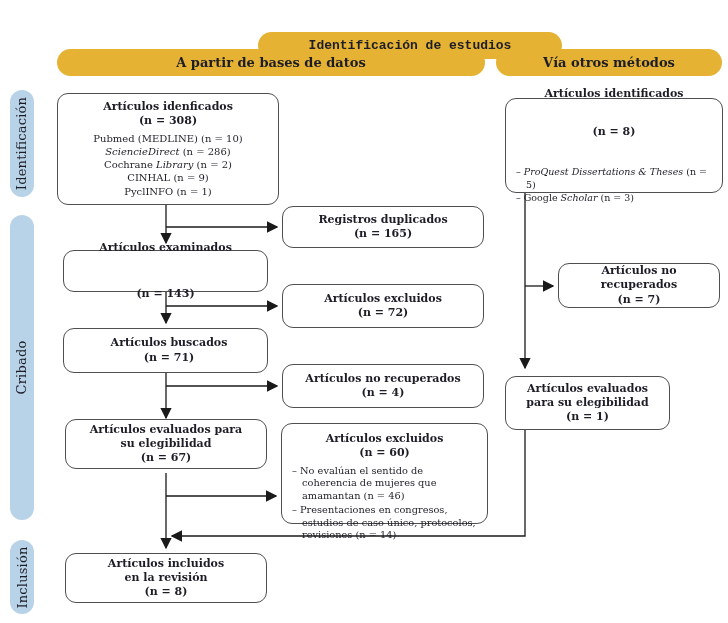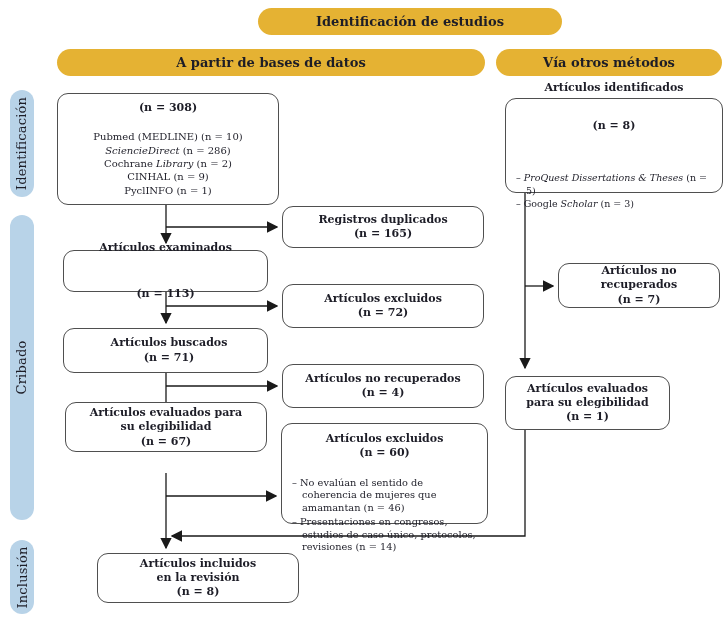--- a/index.html
+++ b/index.html
@@ -28,21 +28,21 @@
   .side-pill .rot{
     transform:rotate(-90deg);white-space:nowrap;font-size:13px;letter-spacing:.2px;
   }
   .box{
     position:absolute;background:#ffffff;border:1.2px solid var(--box-border);
     border-radius:11px;display:flex;flex-direction:column;align-items:center;
     justify-content:center;text-align:center;z-index:3;box-sizing:border-box;
     padding:3px 6px;
   }
   .box-title,.box-count{font-weight:bold;font-size:11px;line-height:1.3;}
-  .box-list{font-size:10px;line-height:1.33;margin-top:15px;}
+  .box-list{font-size:10px;line-height:1.33;margin-top:3px;}
   .box-list.left{align-self:stretch;text-align:left;padding:0 4px;}
   .box-list.left .line,.box-list.left .reason{padding-left:10px;text-indent:-10px;}
   .box-list .reason{font-size:9.8px;line-height:1.3;margin-top:1px;}
   .r1-list{font-size:9.5px;}
 </style>
 </head>
 <body>
 
 <div class="canvas">
 
@@ -60,68 +60,69 @@
       <line x1="166" y1="227" x2="277" y2="227" marker-end="url(#ah)"></line>
       <line x1="166" y1="306" x2="277" y2="306" marker-end="url(#ah)"></line>
       <line x1="166" y1="386" x2="277" y2="386" marker-end="url(#ah)"></line>
       <line x1="166" y1="496" x2="276" y2="496" marker-end="url(#ah)"></line>
       <line x1="525" y1="193" x2="525" y2="368" marker-end="url(#ah)"></line>
       <line x1="525" y1="286" x2="553" y2="286" marker-end="url(#ah)"></line>
       <path d="M525,427 L525,536 L172,536" marker-end="url(#ah)"></path>
     </g>
   </svg>
 
-  <div class="pill" style="left:258px;top:8px;width:304px;height:27px;">
+  <div class="pill" style="left:258px;top:32px;width:304px;height:27px;font-family:Liberation Mono, monospace;">
     <span>Identificación de estudios</span>
   </div>
   <div class="pill" style="left:57px;top:49px;width:428px;height:27px;">
     <span>A partir de bases de datos</span>
   </div>
   <div class="pill" style="left:496px;top:49px;width:226px;height:27px;">
     <span>Vía otros métodos</span>
   </div>
 
   <div class="side-pill" style="top:90px;height:107px;">
     <span class="rot">Identificación</span>
   </div>
   <div class="side-pill" style="top:215px;height:305px;">
     <span class="rot">Cribado</span>
   </div>
   <div class="side-pill" style="top:540px;height:74px;">
     <span class="rot">Inclusión</span>
   </div>
 
   <div class="box" style="left:57px;top:93px;width:222px;height:112px;">
+    <div class="box-title">Artículos idenficados</div>
     <div class="box-count">(n = 308)</div>
     <div class="box-list">
       <div class="line"><span>Pubmed (MEDLINE) (n = 10)</span><i></i><span></span></div>
       <div class="line"><span></span><i>SciencieDirect</i><span> (n = 286)</span></div>
       <div class="line"><span>Cochrane </span><i>Library</i><span> (n = 2)</span></div>
       <div class="line"><span>CINHAL (n = 9)</span><i></i><span></span></div>
       <div class="line"><span>PyclINFO (n = 1)</span><i></i><span></span></div>
     </div>
   </div>
 
   <div class="box" style="left:63px;top:250px;width:205px;height:42px;gap:32px;">
     <div class="box-title">Artículos examinados</div>
-    <div class="box-count">(n = 113)</div>
+    <div class="box-count">(n = 143)</div>
   </div>
 
   <div class="box" style="left:63px;top:328px;width:205px;height:45px;padding-left:13px;">
     <div class="box-title">Artículos buscados</div>
     <div class="box-count">(n = 71)</div>
   </div>
 
-  <div class="box" style="left:65px;top:402px;width:202px;height:50px;justify-content:space-between;">
+  <div class="box" style="left:65px;top:419px;width:202px;height:50px;">
     <div class="box-title">Artículos evaluados para</div>
     <div class="box-title">su elegibilidad</div>
     <div class="box-count">(n = 67)</div>
   </div>
 
-  <div class="box" style="left:65px;top:553px;width:202px;height:50px;margin-left:32px;">
+  <div class="box" style="left:65px;top:553px;width:202px;height:50px;">
     <div class="box-title">Artículos incluidos</div>
     <div class="box-title">en la revisión</div>
     <div class="box-count">(n = 8)</div>
   </div>
 
   <div class="box" style="left:282px;top:206px;width:202px;height:42px;">
     <div class="box-title">Registros duplicados</div>
     <div class="box-count">(n = 165)</div>
   </div>
 

